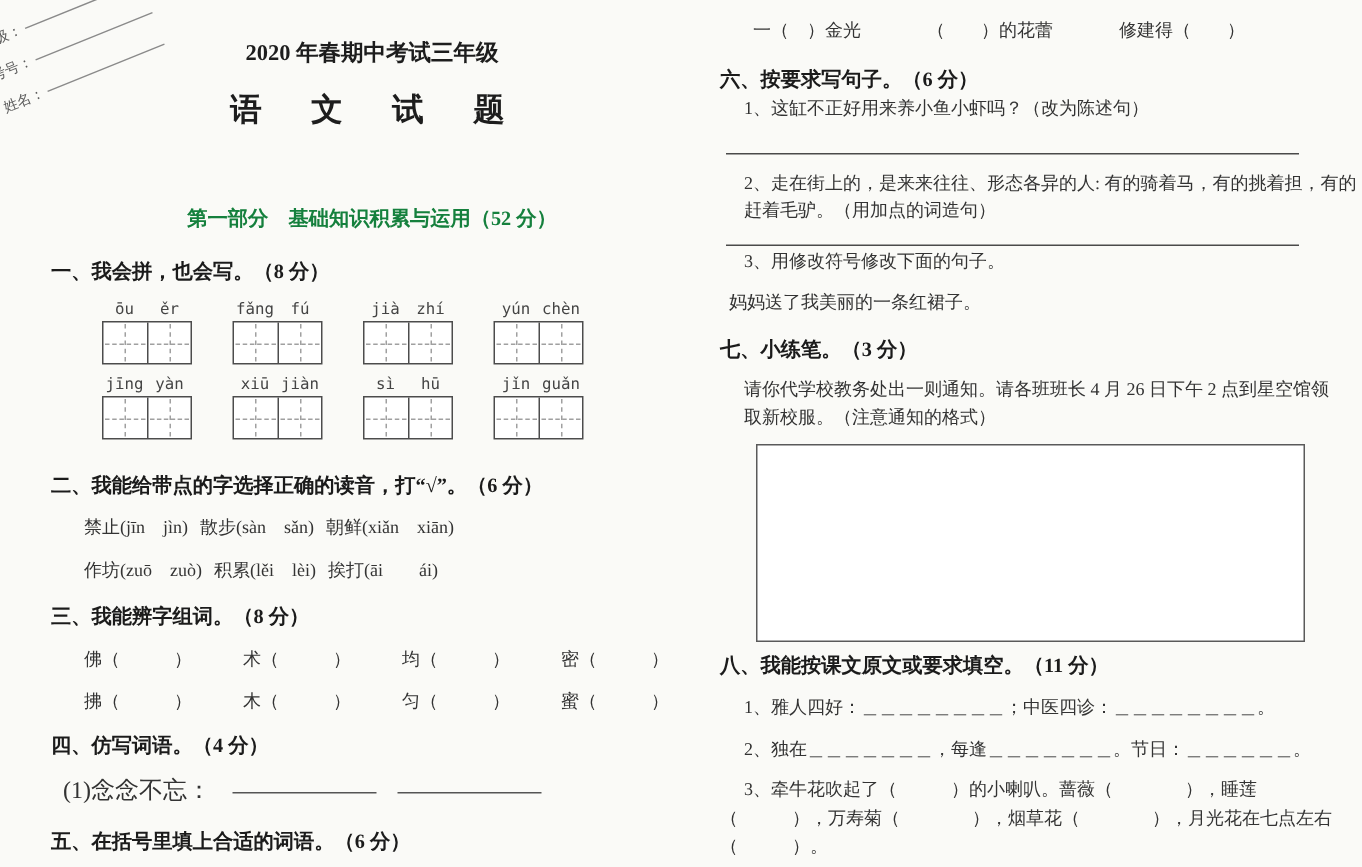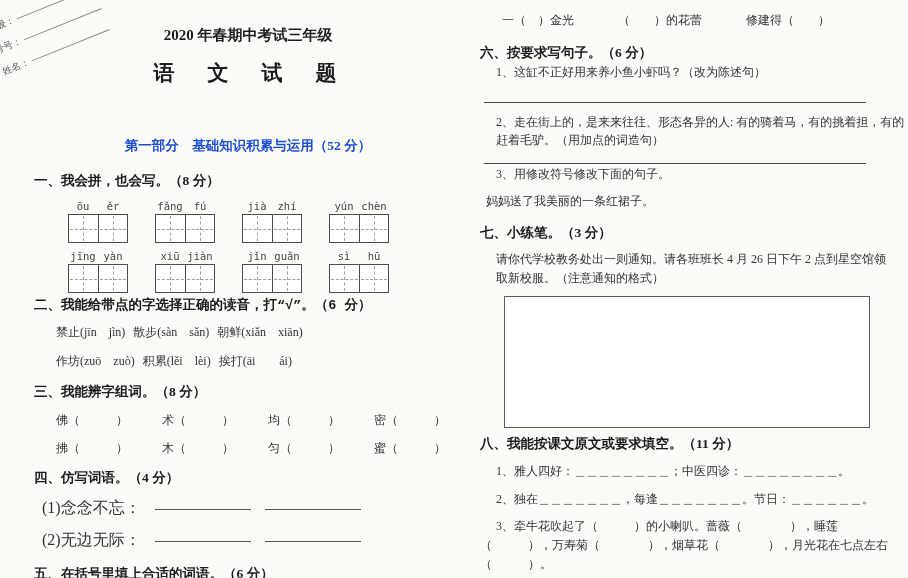--- a/index.html
+++ b/index.html
@@ -28,21 +28,21 @@
   #cf0 { left:-12px; top:24px; }
   #cf1 { left:-5px; top:45px; }
   #cf2 { left:3px;  top:66px; }
 
   .col-left  { position:absolute; left:34px;  top:0; width:428px; }
   .col-right { position:absolute; left:480px; top:0; width:426px; }
 
   .exam-title1 { margin-top:26px; text-align:center; font-size:15px; font-weight:bold; color:#1d1d1d; }
   .exam-title2 { margin-top:14px; text-align:center; font-size:21px; font-weight:bold; letter-spacing:6px; color:#1d1d1d; }
 
-  .part-heading { text-align:center; font-size:13.5px; font-weight:bold; color:#1d4ed8; }
+  .part-heading { text-align:center; font-size:13.5px; font-weight:bold; color:#15803d; }
   .part1-heading { margin-top:50px; }
 
   .sec-title { font-size:13.5px; font-weight:bold; color:#1b1b1b; }
   .body-text { font-size:12px; line-height:1.55; color:#333; }
 
   
   .pin-grid-row { display:flex; margin-left:34px; gap:27px; }
   .pin-grid-row.row1 { margin-top:10px; }
   .pin-grid-row.row2 { margin-top:7px; }
   .pg-group { width:60px; }
@@ -164,41 +164,41 @@
             <span>xiū</span>
             <span>jiàn</span>
           </div>
         <div class="tian-box">
             <div class="tian-cell"></div>
             <div class="tian-cell"></div>
           </div>
       </div>
       <div class="pg-group">
         <div class="pin-pair">
+            <span>sì</span>
+            <span>hū</span>
+          </div>
+        <div class="tian-box">
+            <div class="tian-cell"></div>
+            <div class="tian-cell"></div>
+          </div>
+      </div>
+      <div class="pg-group">
+        <div class="pin-pair">
             <span>jǐn</span>
             <span>guǎn</span>
           </div>
         <div class="tian-box">
             <div class="tian-cell"></div>
             <div class="tian-cell"></div>
           </div>
       </div>
-      <div class="pg-group">
-        <div class="pin-pair">
-            <span>sì</span>
-            <span>hū</span>
-          </div>
-        <div class="tian-box">
-            <div class="tian-cell"></div>
-            <div class="tian-cell"></div>
-          </div>
-      </div>
-    </div>
-
-    <div class="sec-title" style="margin-top:3px;font-family:Liberation Mono, monospace;">二、我能给带点的字选择正确的读音，打“√”。（6 分）</div>
+    </div>
+
+    <div class="sec-title" style="margin-top:22px;">二、我能给带点的字选择正确的读音，打“√”。（6 分）</div>
     <div class="inline-row q2-row r1">
       <span>禁止(jīn　jìn)</span>
       <span>散步(sàn　sǎn)</span>
       <span>朝鲜(xiǎn　xiān)</span>
     </div>
     <div class="inline-row q2-row r2">
       <span>作坊(zuō　zuò)</span>
       <span>积累(lěi　lèi)</span>
       <span>挨打(āi　　ái)</span>
     </div>
@@ -213,23 +213,20 @@
     <div class="inline-row q3-row">
       <span>拂（　　　）</span>
       <span>木（　　　）</span>
       <span>匀（　　　）</span>
       <span>蜜（　　　）</span>
     </div>
 
     <div class="sec-title" style="margin-top:12px;">四、仿写词语。（4 分）</div>
     <div class="q4-item">
       <span>(1)念念不忘：</span><span class="blank-line"></span><span class="blank-line"></span>
-    </div>
-    <div class="q4-item">
-      <span>(2)无边无际：</span><span class="blank-line"></span><span class="blank-line"></span>
     </div>
 
     <div class="sec-title" style="margin-top:14px;">五、在括号里填上合适的词语。（6 分）</div>
 
   </div>
 
   <div class="col-right">
 
     <div class="inline-row q5cont-row">
       <span>一（　）金光</span>

